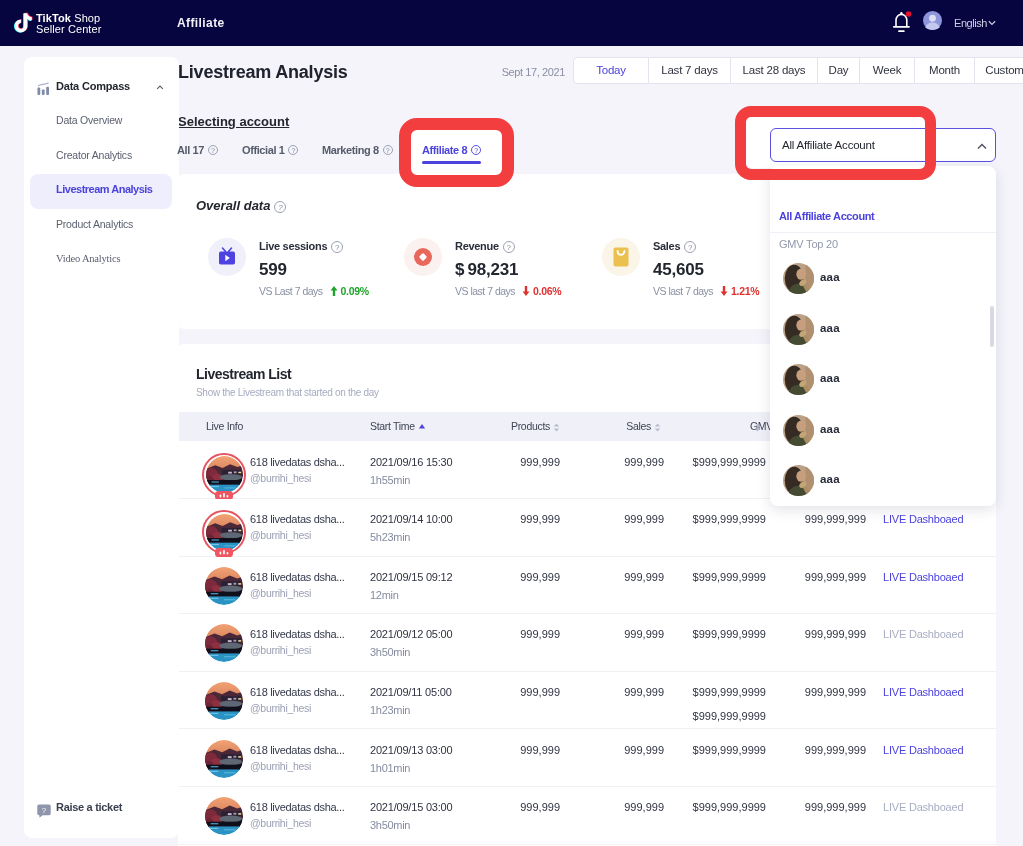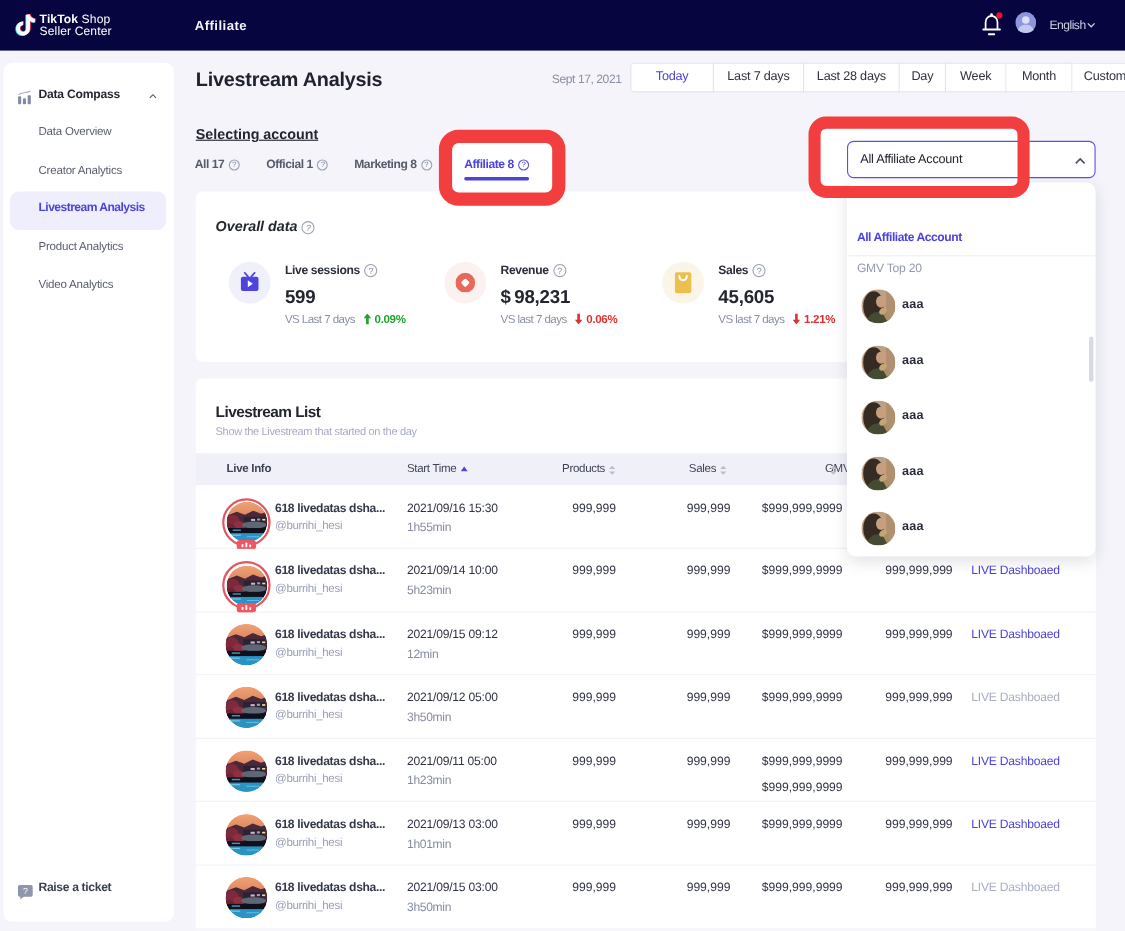--- a/index.html
+++ b/index.html
@@ -7,21 +7,21 @@
 body { font-family:"Liberation Sans", sans-serif; background:#F4F4FA; position:relative; }
 .abs { position:absolute; }
 
 
 .nav { position:absolute; left:0; top:0; width:1023px; height:46px; background:#070540; z-index:20; }
 .logo-txt { position:absolute; left:36px; top:13px; color:#fff; font-size:11px; line-height:11px; letter-spacing:0.1px; }
 .nav-link { position:absolute; top:3px; height:40px; line-height:40px; color:#F2F2F7; font-weight:bold; font-size:12px; letter-spacing:0.4px; }
 .eng { position:absolute; left:954px; top:3px; height:40px; line-height:40px; color:#CDD0E2; font-size:11px; letter-spacing:-0.45px; }
 
 
-.sidebar { position:absolute; left:3px; top:57px; width:155px; height:781px; background:#fff; border-radius:8px; z-index:5; }
+.sidebar { position:absolute; left:24px; top:57px; width:155px; height:781px; background:#fff; border-radius:8px; z-index:5; }
 .sb-head { position:absolute; left:32px; top:23px; font-size:11px; font-weight:bold; color:#23262F; letter-spacing:-0.2px; }
 .sb-item { position:absolute; left:32px; font-size:10.5px; color:#5A5F6E; letter-spacing:-0.2px; white-space:nowrap; }
 .sb-active-bg { position:absolute; left:6px; top:117px; width:142px; height:35px; background:#EFEEFC; border-radius:8px; }
 .sb-active { color:#4C43DB; font-weight:bold; font-size:11px; letter-spacing:-0.5px; }
 .caret-up { position:absolute; left:132px; top:27px; width:8px; height:7px; }
 
 
 .h1 { position:absolute; left:178px; top:62px; font-size:18px; font-weight:bold; color:#20232E; letter-spacing:-0.2px; }
 .date { position:absolute; left:465px; top:66px; width:100px; font-size:11px; color:#8A8FA3; text-align:right; letter-spacing:-0.4px; white-space:nowrap; }
 .btns { position:absolute; left:573px; top:57px; height:27px; display:flex; z-index:3; }
@@ -49,21 +49,21 @@
 .m-label { position:absolute; font-size:11px; font-weight:bold; color:#2A2D3A; letter-spacing:-0.3px; }
 .m-value { position:absolute; font-size:17px; font-weight:bold; color:#23262F; letter-spacing:-0.2px; }
 .m-vs { position:absolute; font-size:10.5px; color:#8A90A3; letter-spacing:-0.5px; }
 .up { color:#1FA32A; font-weight:bold; letter-spacing:-0.3px; }
 .down { color:#E03131; font-weight:bold; letter-spacing:-0.3px; }
 
 
 .thead { position:absolute; left:178px; top:412px; width:818px; height:29px; background:#F0F0F8; z-index:1; }
 .th { position:absolute; top:0; height:29px; line-height:29px; font-size:10.5px; color:#3F4454; letter-spacing:-0.3px; }
 .trow { position:absolute; left:178px; width:818px; height:57.6px; border-bottom:1px solid #F0F0F5; z-index:1; background:#fff; }
-.tname { position:absolute; left:72px; top:14px; font-size:11px; font-weight:bold; color:#343849; letter-spacing:-0.3px; }
+.tname { position:absolute; left:72px; top:14px; font-size:11px; font-weight:normal; color:#343849; letter-spacing:-0.3px; }
 .thandle { position:absolute; left:72px; top:30px; font-size:10.5px; color:#9BA0B4; letter-spacing:-0.3px; }
 .tstart { position:absolute; left:192px; top:14px; font-size:11px; color:#2F3342; letter-spacing:-0.2px; }
 .tdur { position:absolute; left:192px; top:32px; font-size:11px; color:#868CA0; letter-spacing:-0.3px; }
 .tnum { position:absolute; top:14px; font-size:11px; color:#2F3342; text-align:right; letter-spacing:0; }
 .tact { position:absolute; left:705px; top:14px; font-size:11px; font-weight:normal; color:#4C43DB; letter-spacing:-0.2px; }
 .tact.gray { color:#A9ADC2; }
 .sorticon { position:absolute; top:11px; width:7px; height:9px; }
 
 
 .select { position:absolute; left:770px; top:128px; width:226px; height:34px; background:#fff; border:1px solid #5B50E2; border-radius:6px; z-index:8; }
@@ -125,21 +125,21 @@
   </svg>
   <div class="sb-head">Data Compass</div>
   <svg class="caret-up" viewBox="0 0 10 10">
       <path d="M1 7 L5 3 L9 7" fill="none" stroke="#555B6B" stroke-width="1.5"></path>
     </svg>
   <div class="sb-item" style="top:57px;">Data Overview</div>
   <div class="sb-item" style="top:92px;">Creator Analytics</div>
   <div class="sb-active-bg"></div>
   <div class="sb-item sb-active" style="top:126px; z-index:2;">Livestream Analysis</div>
   <div class="sb-item" style="top:161px;">Product Analytics</div>
-  <div class="sb-item" style="top:196px;">Video Analytics</div>
+  <div class="sb-item" style="top:196px;font-family:Liberation Serif, serif;">Video Analytics</div>
   <svg class="abs" style="left:13px; top:747px;" width="14" height="14" viewBox="0 0 15 15">
     <path d="M2 0.5 H13 A1.7 1.7 0 0 1 14.7 2.2 V10.3 A1.7 1.7 0 0 1 13 12 H6 L2.6 14.6 L2.6 12 H2 A1.7 1.7 0 0 1 0.3 10.3 V2.2 A1.7 1.7 0 0 1 2 0.5 Z" fill="#8F95AB"></path>
     <text x="7.5" y="9.4" font-size="8.5" fill="#fff" text-anchor="middle" font-family="Liberation Sans">?</text>
   </svg>
   <div class="raise">Raise a ticket</div>
 </div>
 
 <div class="h1">Livestream Analysis</div>
 <div class="date">Sept 17, 2021</div>
 <div class="btns">
@@ -199,21 +199,21 @@
 <div class="m-vs" style="left:653px; top:285px;">VS last 7 days&nbsp;&nbsp; <span class="down"><svg width="8" height="10" viewBox="0 0 8 10" style="vertical-align:-1px;">
         <path d="M4 10 L7.4 5.6 L5.2 5.6 L5.2 0 L2.8 0 L2.8 5.6 L0.6 5.6 Z" fill="#E03131"></path>
       </svg> 1.21%</span></div>
 
 <div class="card lvcard">
   <div style="position:absolute; left:18px; top:22px; font-size:14px; font-weight:bold; color:#23262F; letter-spacing:-0.5px;">Livestream List</div>
   <div style="position:absolute; left:18px; top:43px; font-size:10px; color:#A6ABC0; letter-spacing:-0.3px;">Show the Livestream that started on the day</div>
 </div>
 
 <div class="thead">
-  <div class="th" style="left:28px;font-weight:bold;">Live Info</div>
+  <div class="th" style="left:28px;">Live Info</div>
   <div class="th" style="left:192px;">Start Time</div>
   <svg class="abs" style="left:240px; top:11px;" width="8" height="8" viewBox="0 0 9 9">
       <path d="M4.5 1.2 L8 6.2 L1 6.2 Z" fill="#4C43DB"></path>
     </svg>
   <div class="th" style="left:302px; width:70px; text-align:right;">Products</div>
   <svg class="sorticon" style="left:375px;" viewBox="0 0 7 9">
       <path d="M3.5 0.5 L6.3 3.4 L0.7 3.4 Z" fill="#B9BDCE"></path>
       <path d="M3.5 8.5 L6.3 5.6 L0.7 5.6 Z" fill="#B9BDCE"></path>
     </svg>
   <div class="th" style="left:403px; width:70px; text-align:right;">Sales</div>

